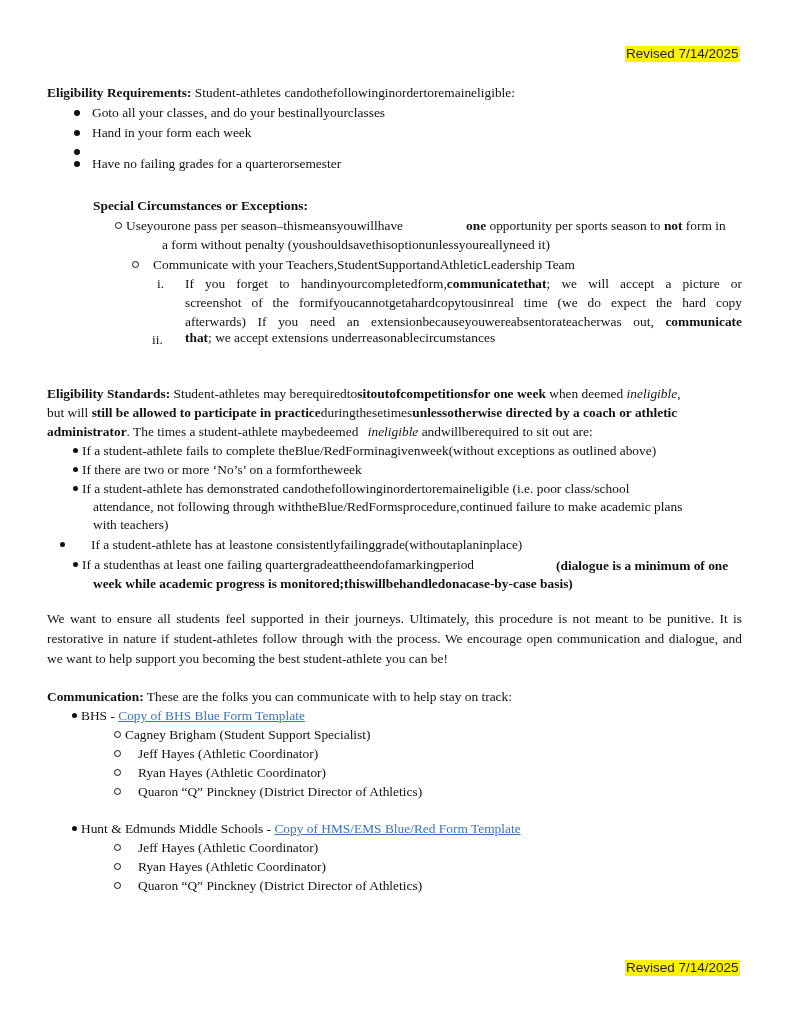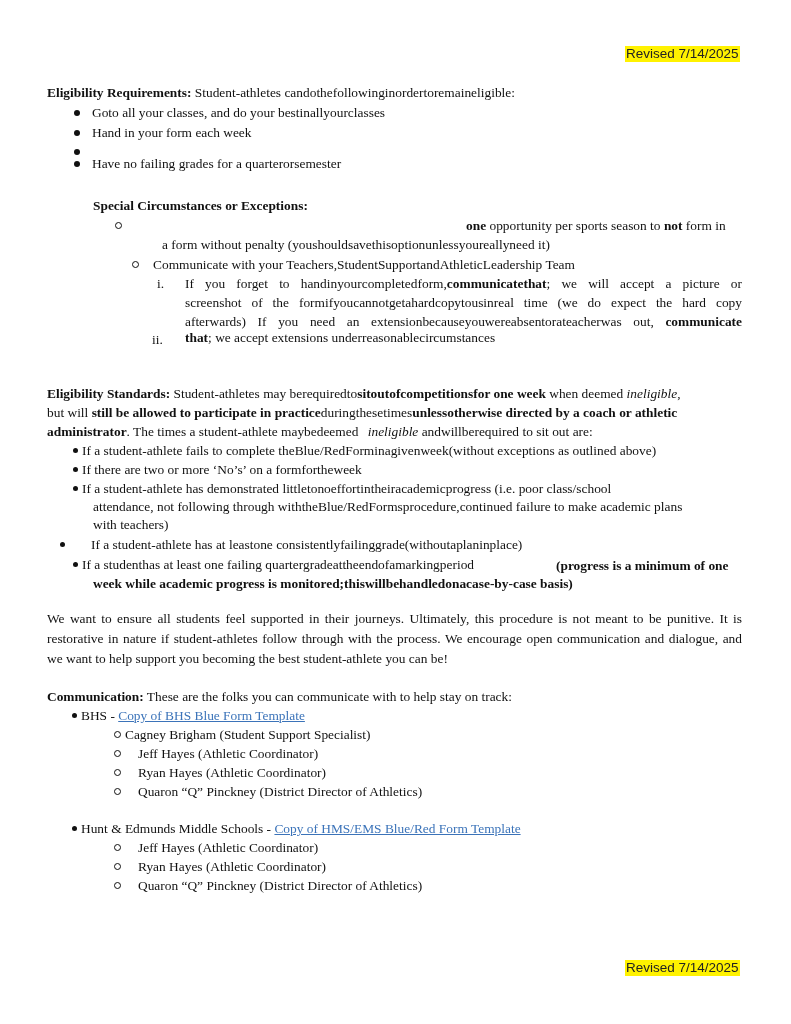--- a/index.html
+++ b/index.html
@@ -26,21 +26,21 @@
 <div class="abs" style="left:47px; top:84px;">
   <span class="b">Eligibility Requirements:</span><span> Student-athletes candothefollowinginordertoremaineligible:</span>
 </div>
 <div class="abs" style="left:74px; top:104px;"><span class="bullet lg"></span><span style="margin-left:12px">Goto all your classes, and do your bestinallyourclasses</span></div>
 <div class="abs" style="left:74px; top:124px;"><span class="bullet lg"></span><span style="margin-left:12px">Hand in your form each week</span></div>
 <div class="abs" style="left:74px; top:143px;"><span class="bullet lg"></span></div>
 <div class="abs" style="left:74px; top:155px;"><span class="bullet lg"></span><span style="margin-left:12px">Have no failing grades for a quarterorsemester</span></div>
 
 <div class="abs b" style="left:93px; top:197px;">Special Circumstances or Exceptions:</div>
 <div class="abs" style="left:115px; top:217px;">
-  <span class="circle"></span>
+  <span class="circle"></span><span style="margin-left:4px">Useyourone pass per season–thismeansyouwillhave</span>
 </div>
 <div class="abs" style="left:466px; top:217px;"><span class="b">one</span><span> opportunity per sports season to </span><span class="b">not</span><span> form in</span></div>
 <div class="abs" style="left:162px; top:236px;">a form without penalty (youshouldsavethisoptionunlessyoureallyneed it)</div>
 <div class="abs" style="left:132px; top:256px;">
   <span class="circle"></span><span style="margin-left:14px">Communicate with your Teachers,StudentSupportandAthleticLeadership Team</span>
 </div>
 
 <div class="abs" style="left:157px; top:275px;">i.</div>
 <div class="just" style="top:275px;"><span>If you forget to handinyourcompletedform,</span><span class="b">communicatethat</span><span>; we will accept a picture or</span></div>
 <div class="just" style="top:294px;">screenshot of the formifyoucannotgetahardcopytousinreal time (we do expect the hard copy</div>
@@ -53,26 +53,26 @@
 </div>
 <div class="abs" style="left:47px; top:404px;">
   <span>but will </span><span class="b">still be allowed to participate in practice</span><span>duringthesetimes</span><span class="b">unlessotherwise directed by a coach or athletic</span>
 </div>
 <div class="abs" style="left:47px; top:423px;">
   <span class="b">administrator</span><span>. The times a student-athlete maybedeemed </span><span class="i" style="margin-left:6px">ineligible</span><span> andwillberequired to sit out are:</span>
 </div>
 
 <div class="abs" style="left:73px; top:442px;"><span class="bullet"></span><span style="margin-left:4px">If a student-athlete fails to complete theBlue/RedForminagivenweek(without exceptions as outlined above)</span></div>
 <div class="abs" style="left:73px; top:461px;"><span class="bullet"></span><span style="margin-left:4px">If there are two or more ‘No’s’ on a formfortheweek</span></div>
-<div class="abs" style="left:73px; top:480px;"><span class="bullet"></span><span style="margin-left:4px">If a student-athlete has demonstrated littletonoeffortintheiracademicprogress (i.e. poor class/school</span></div>
+<div class="abs" style="left:73px; top:480px;"><span class="bullet"></span><span style="margin-left:4px">If a student-athlete has demonstrated candothefollowinginordertoremaineligible (i.e. poor class/school</span></div>
 <div class="abs" style="left:93px; top:498px;">attendance, not following through withtheBlue/RedFormsprocedure,continued failure to make academic plans</div>
 <div class="abs" style="left:93px; top:516px;">with teachers)</div>
 <div class="abs" style="left:60px; top:536px;"><span class="bullet"></span><span style="margin-left:26px">If a student-athlete has at leastone consistentlyfailinggrade(withoutaplaninplace)</span></div>
 <div class="abs" style="left:73px; top:556px;"><span class="bullet"></span><span style="margin-left:4px">If a studenthas at least one failing quartergradeattheendofamarkingperiod</span></div>
-<div class="abs b" style="left:556px; top:557px;">(progress is a minimum of one</div>
+<div class="abs b" style="left:556px; top:557px;">(dialogue is a minimum of one</div>
 <div class="abs b" style="left:93px; top:575px;">week while academic progress is monitored;thiswillbehandledonacase-by-case basis)</div>
 
 <div class="para" style="top:609px;">We want to ensure all students feel supported in their journeys. Ultimately, this procedure is not meant to be punitive. It is restorative in nature if student-athletes follow through with the process. We encourage open communication and dialogue, and we want to help support you becoming the best student-athlete you can be!</div>
 
 <div class="abs" style="left:47px; top:688px;">
   <span class="b">Communication:</span><span> These are the folks you can communicate with to help stay on track:</span>
 </div>
 <div class="abs" style="left:72px; top:707px;">
   <span class="bullet"></span><span style="margin-left:4px">BHS - </span><span class="link">Copy of BHS Blue Form Template </span>
 </div>

